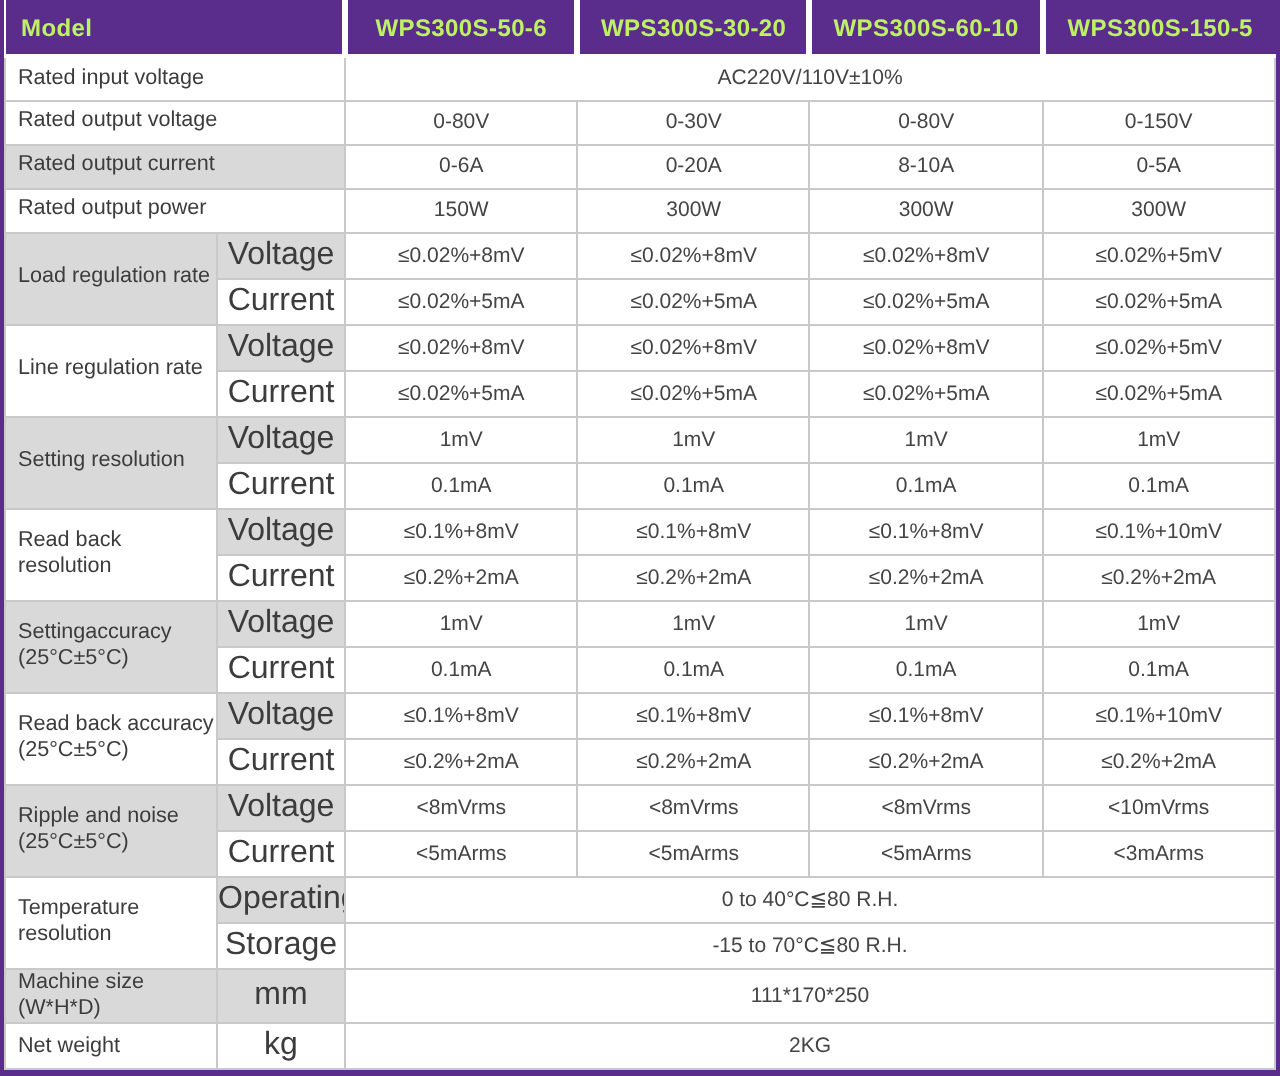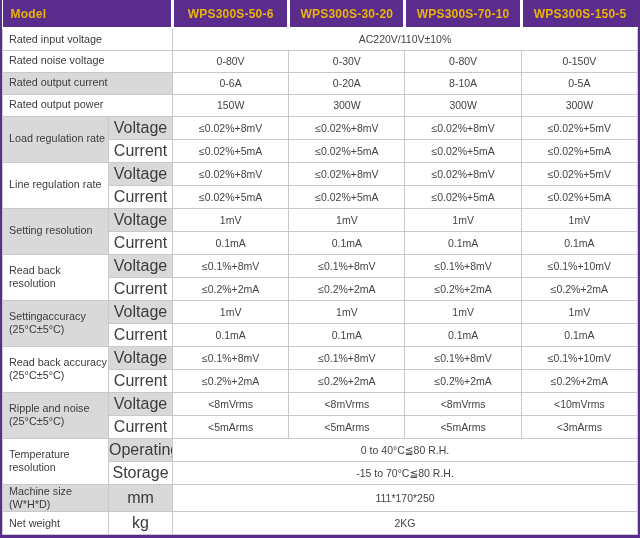--- a/index.html
+++ b/index.html
@@ -22,21 +22,21 @@
   col.c-sub   { width: 64px; }
 
   tr { height: 23px; }
   tr.r-hdr { height: 28px; }
   tr.r-top { height: 22px; }
 
   th, td { padding: 0; overflow: hidden; }
 
   th {
     background: #5a2d8c;
-    color: #eab308;
+    color: #bef264;
     font-size: 12px;
     font-weight: 600;
     text-align: center;
     border-left: 3px solid #ffffff;
     border-bottom: 2px solid #ffffff;
     letter-spacing: 0.2px;
   }
   th.lblh {
     text-align: left;
     padding-left: 8px;
@@ -77,31 +77,31 @@
         <col>
         <col>
         <col>
   </colgroup>
 
   <tbody>
         <tr class="r-hdr">
     <th class="lblh" colspan="2">Model</th>
     <th>WPS300S-50-6</th>
     <th>WPS300S-30-20</th>
-    <th>WPS300S-70-10</th>
+    <th>WPS300S-60-10</th>
     <th>WPS300S-150-5</th>
   </tr>
 
   <tr class="r-top">
     <td class="lbl w" colspan="2">Rated input voltage</td>
     <td class="val" colspan="4">AC220V/110V±10%</td>
   </tr>
 
   <tr class="r-top">
-    <td class="lbl w" colspan="2">Rated noise voltage</td>
+    <td class="lbl w" colspan="2">Rated output voltage</td>
     <td class="val">0-80V</td>
     <td class="val">0-30V</td>
     <td class="val">0-80V</td>
     <td class="val">0-150V</td>
   </tr>
 
   <tr class="r-top">
     <td class="lbl g" colspan="2">Rated output current</td>
     <td class="val">0-6A</td>
     <td class="val">0-20A</td>

